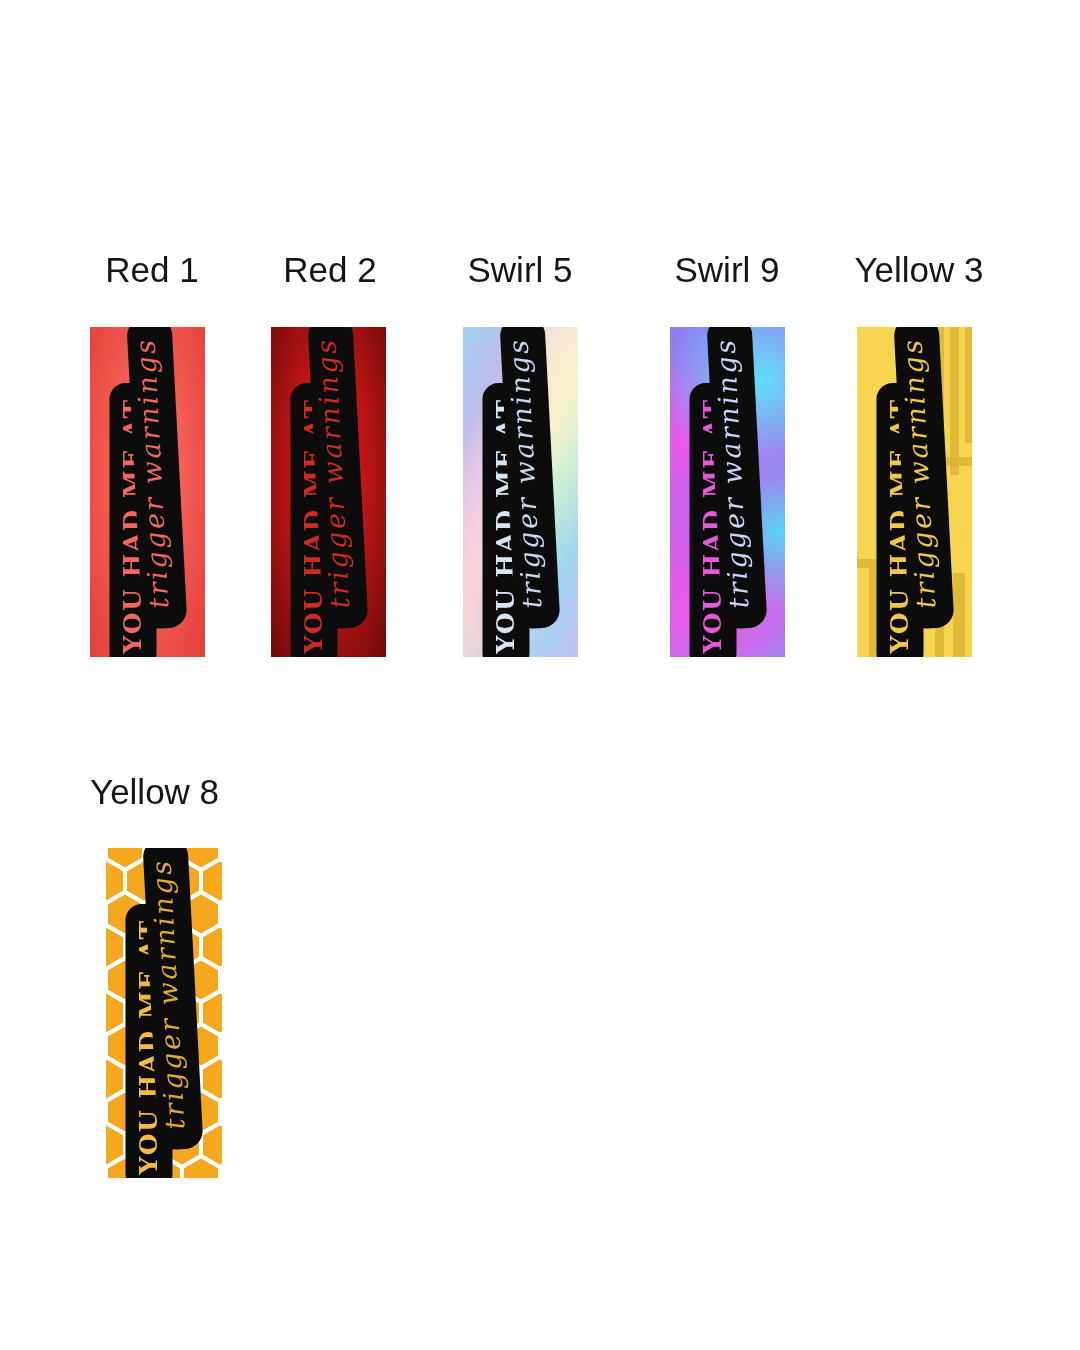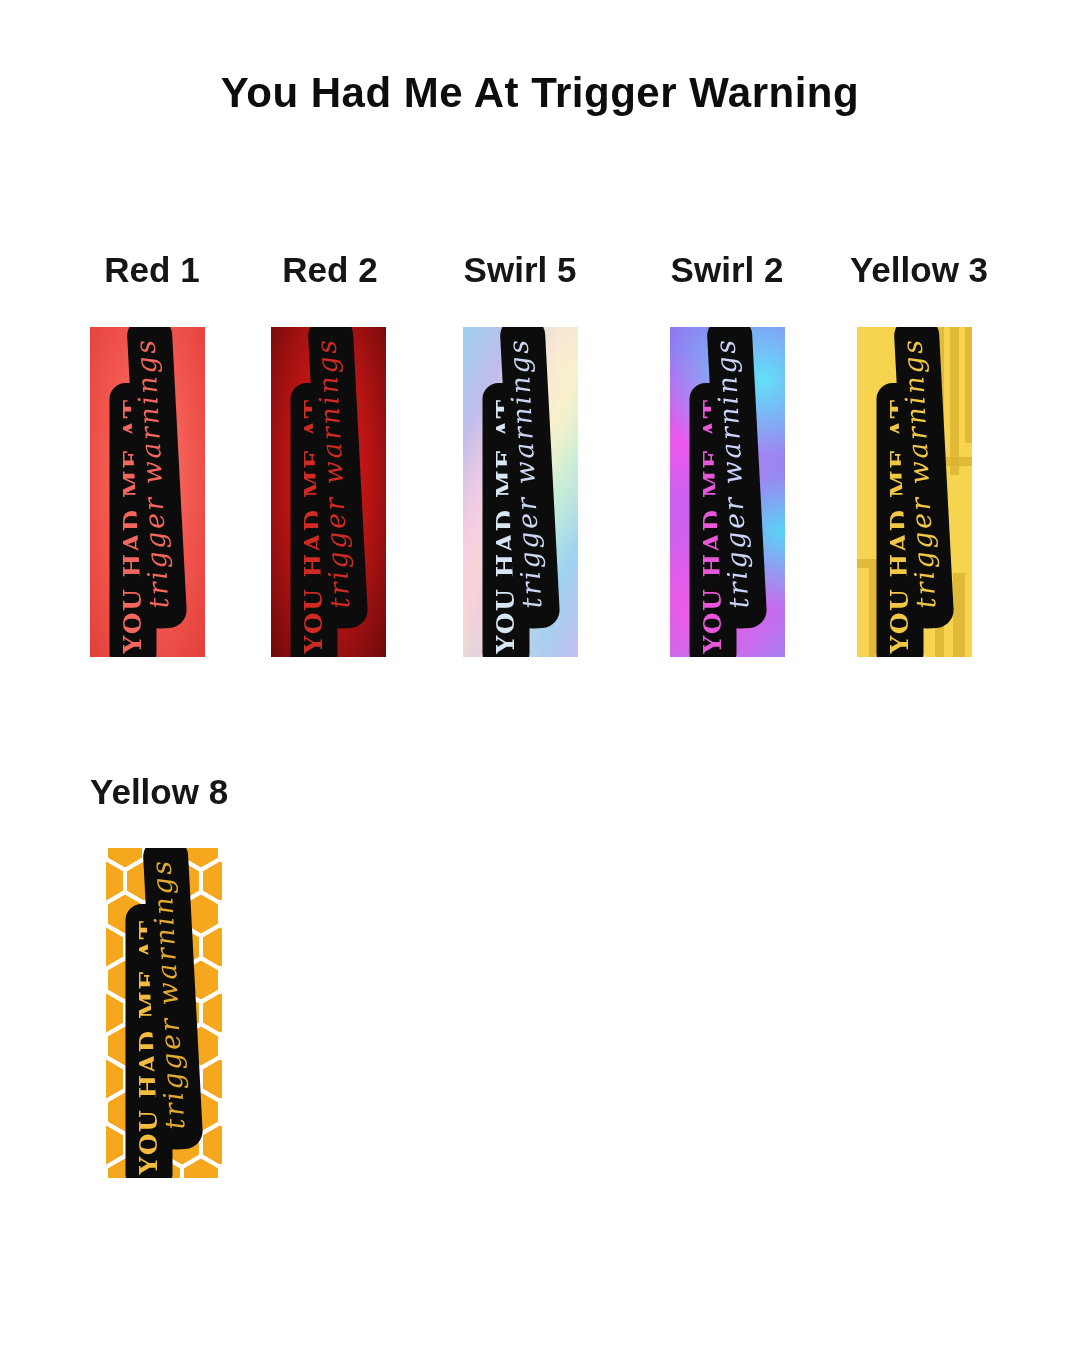--- a/index.html
+++ b/index.html
@@ -14,21 +14,21 @@
     position:absolute; top:64px; left:0; width:1080px;
     text-align:center; color:#0d0d0d;
     font-weight:700; font-size:42px; line-height:58px;
     letter-spacing:0.5px;
   }
 
   
   .variant-label {
     position:absolute; top:250px;
     transform:translateX(-50%);
-    font-size:35px; font-weight:700; color:#161616; white-space:nowrap;
+    font-size:35px; font-weight:400; color:#161616; white-space:nowrap;
   }
   .variant-label.row2 { top:772px; transform:none; }
 
   
   .bookmark {
     position:absolute; width:115px; height:330px; overflow:hidden;
   }
 
   .bg-red1 {
     --t1:#f4675f; --t2:#f4675f;
@@ -89,27 +89,26 @@
     transform:rotate(-3deg); transform-origin:left bottom;
     white-space:nowrap; position:relative; z-index:2;
   }
 </style>
 </head>
 <body>
 
 <div class="canvas">
 
   <div class="title">
-    <div>You Had Me At Trigger Warning</div>
   </div>
 
   <div class="variant-label" style="left:152px">Red 1</div>
   <div class="variant-label" style="left:330px">Red 2</div>
   <div class="variant-label" style="left:520px">Swirl 5</div>
-  <div class="variant-label" style="left:727px">Swirl 2</div>
+  <div class="variant-label" style="left:727px">Swirl 9</div>
   <div class="variant-label" style="left:919px">Yellow 3</div>
 
   <div class="bookmark bg-red1" style="left:90px; top:327px">
     <div class="mark-rotor">
       <div class="blob">
         <span class="mark-line1">YOU HAD ME AT</span>
         <span class="mark-line2">trigger warnings</span>
       </div>
     </div>
   </div>

